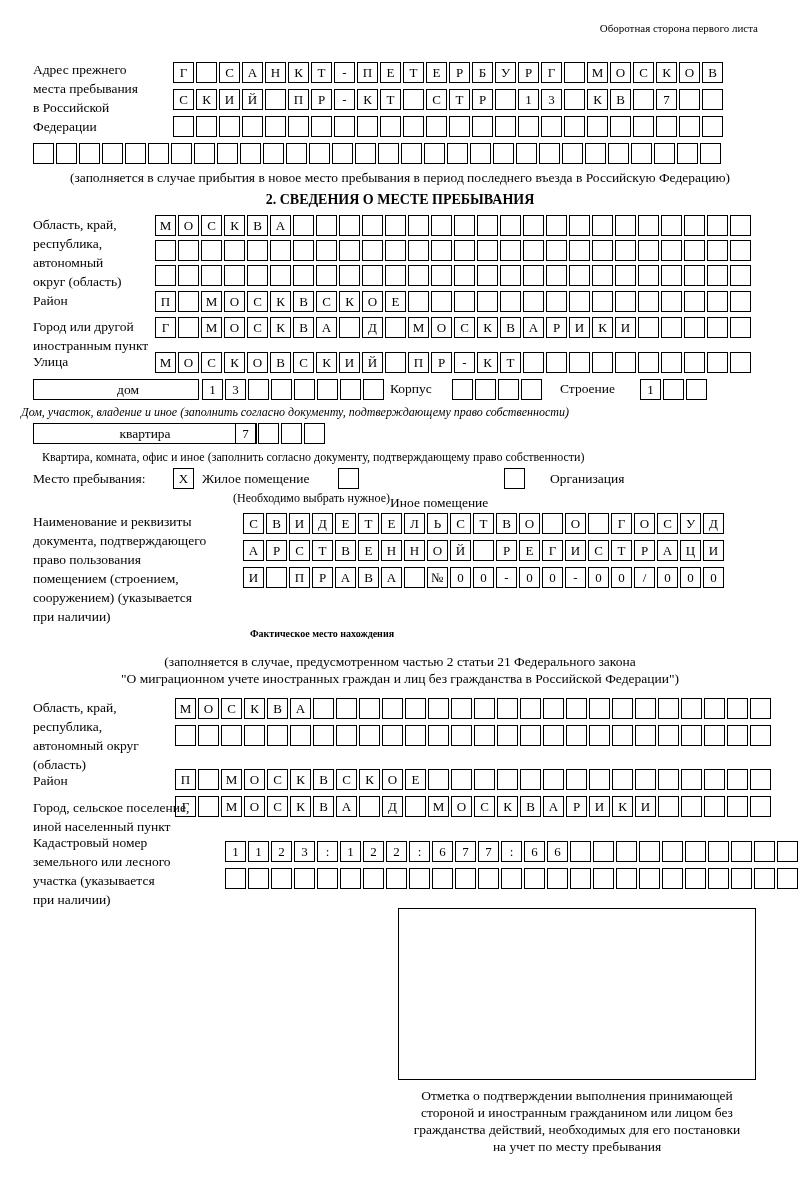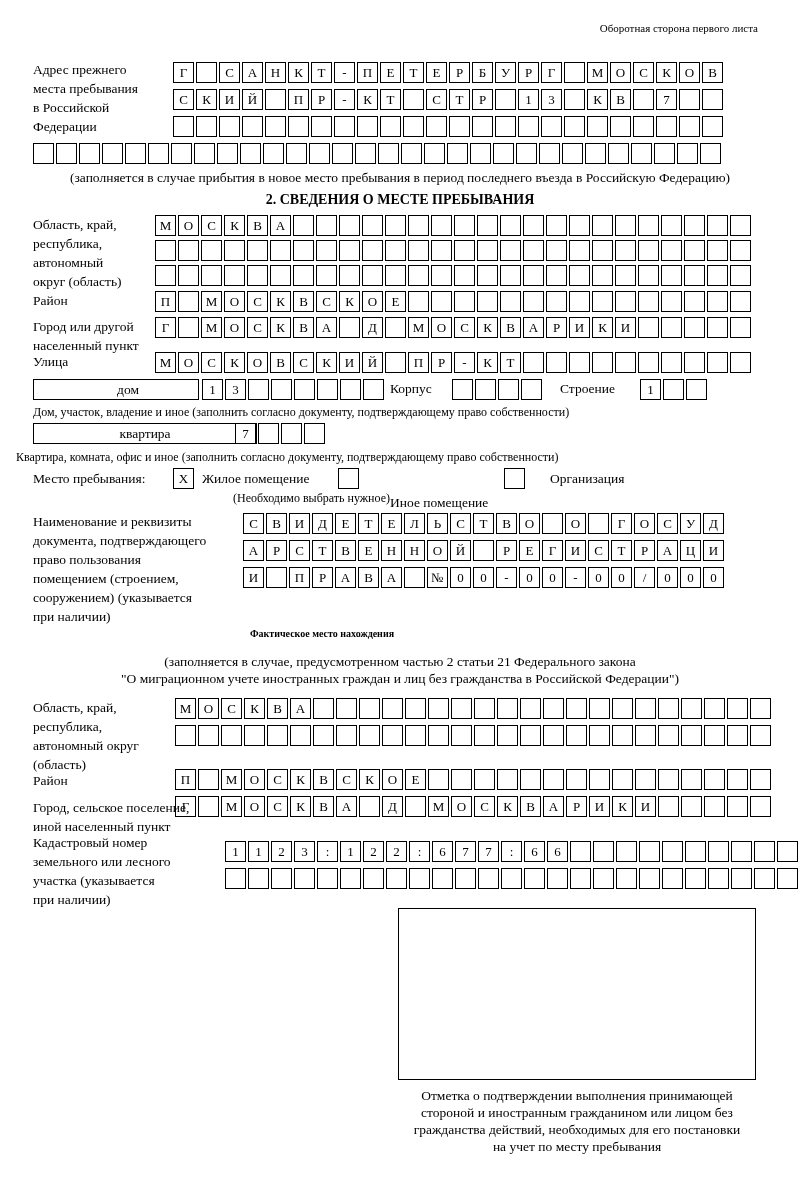--- a/index.html
+++ b/index.html
@@ -337,21 +337,21 @@
     <span class="cell"></span>
     <span class="cell"></span>
     <span class="cell"></span>
     <span class="cell"></span>
     <span class="cell"></span>
     <span class="cell"></span>
   </div>
 
   <div class="lbl" style="left:33px; top:317px;">
     <div>Город или другой</div>
-    <div>населенный пункт</div>
+    <div>иностранным пункт</div>
   </div>
   <div class="row cells" style="left:155px; top:317px;">
     <span class="cell">Г</span>
     <span class="cell"></span>
     <span class="cell">М</span>
     <span class="cell">О</span>
     <span class="cell">С</span>
     <span class="cell">К</span>
     <span class="cell">В</span>
     <span class="cell">А</span>
@@ -422,30 +422,30 @@
     <span class="cell"></span>
     <span class="cell"></span>
     <span class="cell"></span>
   </div>
   <div class="lbl" style="left:560px; top:379px;">Строение</div>
   <div class="row cells" style="left:640px; top:379px;">
     <span class="cell">1</span>
     <span class="cell"></span>
     <span class="cell"></span>
   </div>
-  <div class="lbl tiny" style="left:33px; top:403px;">Дом, участок, владение и иное (заполнить согласно документу, подтверждающему право собственности)</div>
+  <div class="lbl tiny" style="left:21px; top:403px;font-style:italic;">Дом, участок, владение и иное (заполнить согласно документу, подтверждающему право собственности)</div>
 
   <div class="boxline" style="position:absolute; left:33px; top:423px; width:224px;">квартира</div>
   <div class="row cells" style="left:235px; top:423px;">
     <span class="cell">7</span>
     <span class="cell"></span>
     <span class="cell"></span>
     <span class="cell"></span>
   </div>
-  <div class="lbl tiny" style="left:16px; top:448px;">Квартира, комната, офис и иное (заполнить согласно документу, подтверждающему право собственности)</div>
+  <div class="lbl tiny" style="left:42px; top:448px;">Квартира, комната, офис и иное (заполнить согласно документу, подтверждающему право собственности)</div>
 
   <div class="lbl" style="left:33px; top:469px;">Место пребывания:</div>
   <div class="sqbox" style="position:absolute; left:173px; top:468px;">Х</div>
   <div class="lbl" style="left:202px; top:469px;">Жилое помещение</div>
   <div class="sqbox" style="position:absolute; left:338px; top:468px;"></div>
   <div class="lbl" style="left:390px; top:469px;margin-top:24px;">Иное помещение</div>
   <div class="sqbox" style="position:absolute; left:504px; top:468px;"></div>
   <div class="lbl" style="left:550px; top:469px;text-align:right;">Организация</div>
   <div class="lbl tiny" style="left:233px; top:489px;">(Необходимо выбрать нужное)</div>
 

